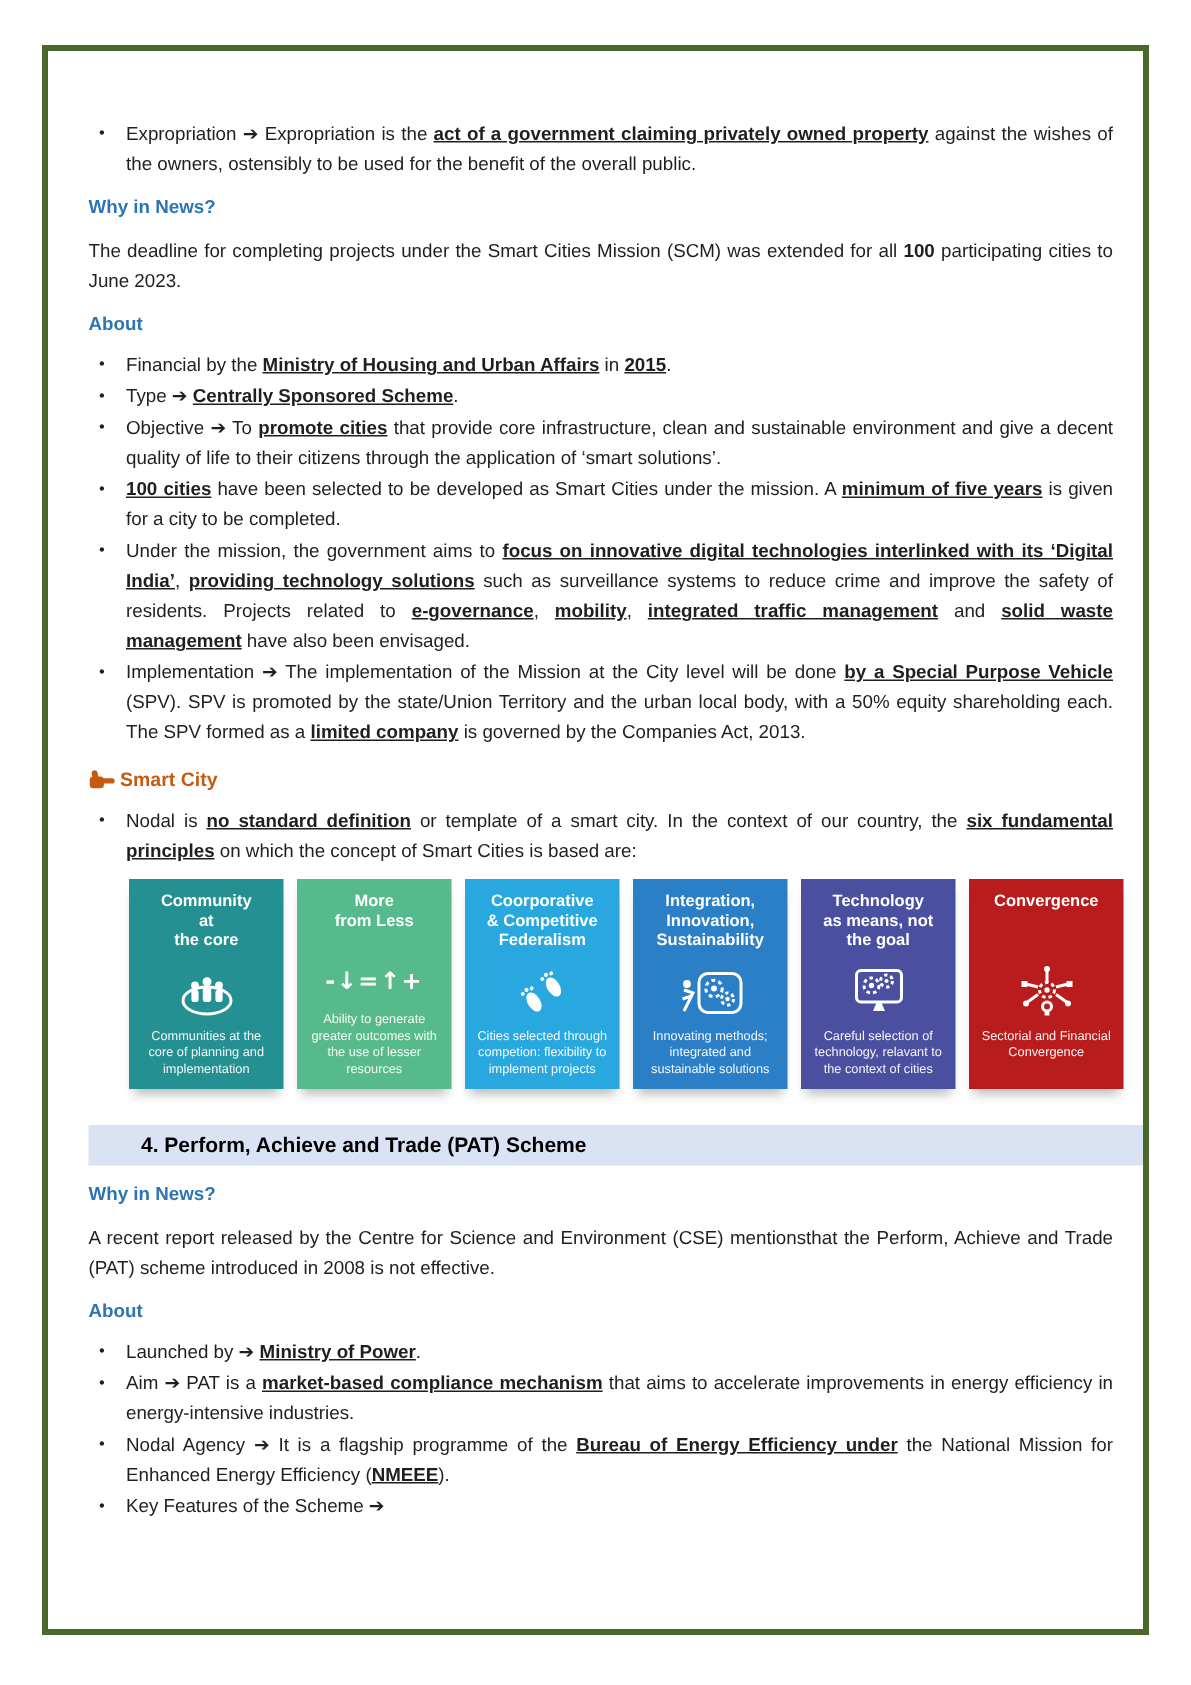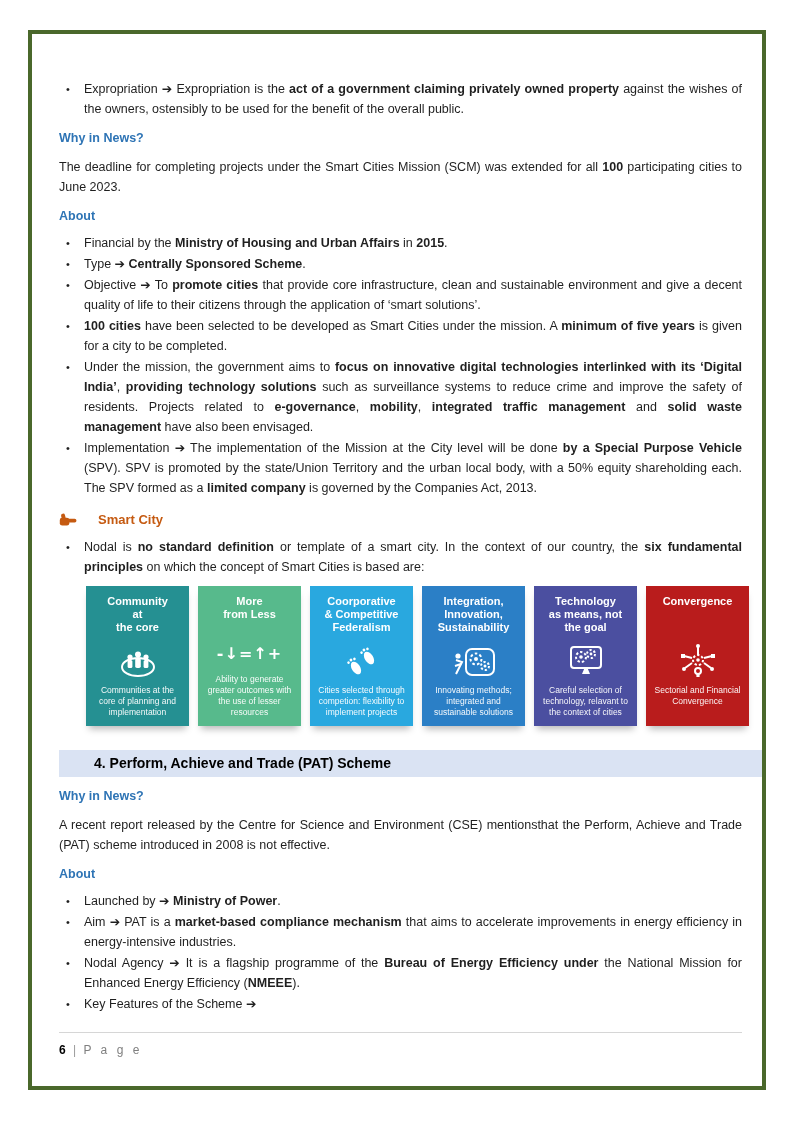--- a/index.html
+++ b/index.html
@@ -8,34 +8,34 @@
     font-family:"Liberation Sans","DejaVu Sans",sans-serif;
     color:#1f1f1f;font-size:12.5px;line-height:20px;
   }
   .frame{
     position:absolute;left:28px;top:30px;width:738px;height:1060px;
     border:4px solid #4A682B;box-sizing:border-box;background:#fff;
   }
   .content{padding:44px 20px 0 27px;}
   .jt{text-align:justify;}
   .rb{font-weight:bold;}
-  .ru{}
+  .ru{text-decoration:underline;}
   .li{display:flex;margin:1px 0;}
   .li .dot{flex:0 0 25px;padding-left:7px;box-sizing:border-box;font-size:11px;}
   .li .txt{flex:1;text-align:justify;}
   .h-bar{
     background:#DAE3F3;margin:14px -20px 0 0;padding:4px 0 5px 35px;
     font-weight:bold;font-size:14px;line-height:18px;color:#000;
   }
   .blue-h{color:#2E74B5;font-weight:bold;margin-top:9px;}
   .news{margin-top:9px;}
   .list{margin-top:7px;}
   .smart-h{
     color:#C55A11;font-weight:bold;font-size:13px;margin-top:12px;
-    display:flex;align-items:center;gap:20px;
+    display:flex;align-items:center;gap:2px;
   }
   .cards{display:flex;gap:9px;margin:9px 0 0 27px;width:663px;}
   .card{
     flex:1;height:140px;color:#fff;padding:9px 6px 8px;box-sizing:border-box;
     display:flex;flex-direction:column;align-items:center;
     box-shadow:0 6px 7px -3px rgba(0,0,0,.28);
   }
   .card .t{
     font-weight:bold;font-size:11px;line-height:13px;text-align:center;
     white-space:pre-line;height:44px;width:100%;
@@ -236,21 +236,13 @@
         <span class="txt"><span>Nodal Agency </span><span class="rb">➔</span><span> It is a flagship programme of the </span><span class="rb ru">Bureau of Energy Efficiency under</span><span> the National Mission for Enhanced Energy Efficiency (</span><span class="rb ru">NMEEE</span><span>).</span></span>
       </div>
       <div class="li">
         <span class="dot">•</span>
         <span class="txt"><span>Key Features of the Scheme </span><span class="rb">➔</span></span>
       </div>
     </div>
 
   </div>
 
-  <div class="footer">
-    <div class="f-line"></div>
-    <div class="f-text">
-      <span class="f-num">6</span>
-      <span class="f-pipe">|</span>
-      <span class="f-word">P a g e</span>
-    </div>
-  </div>
 </div>
 
 </body></html>

